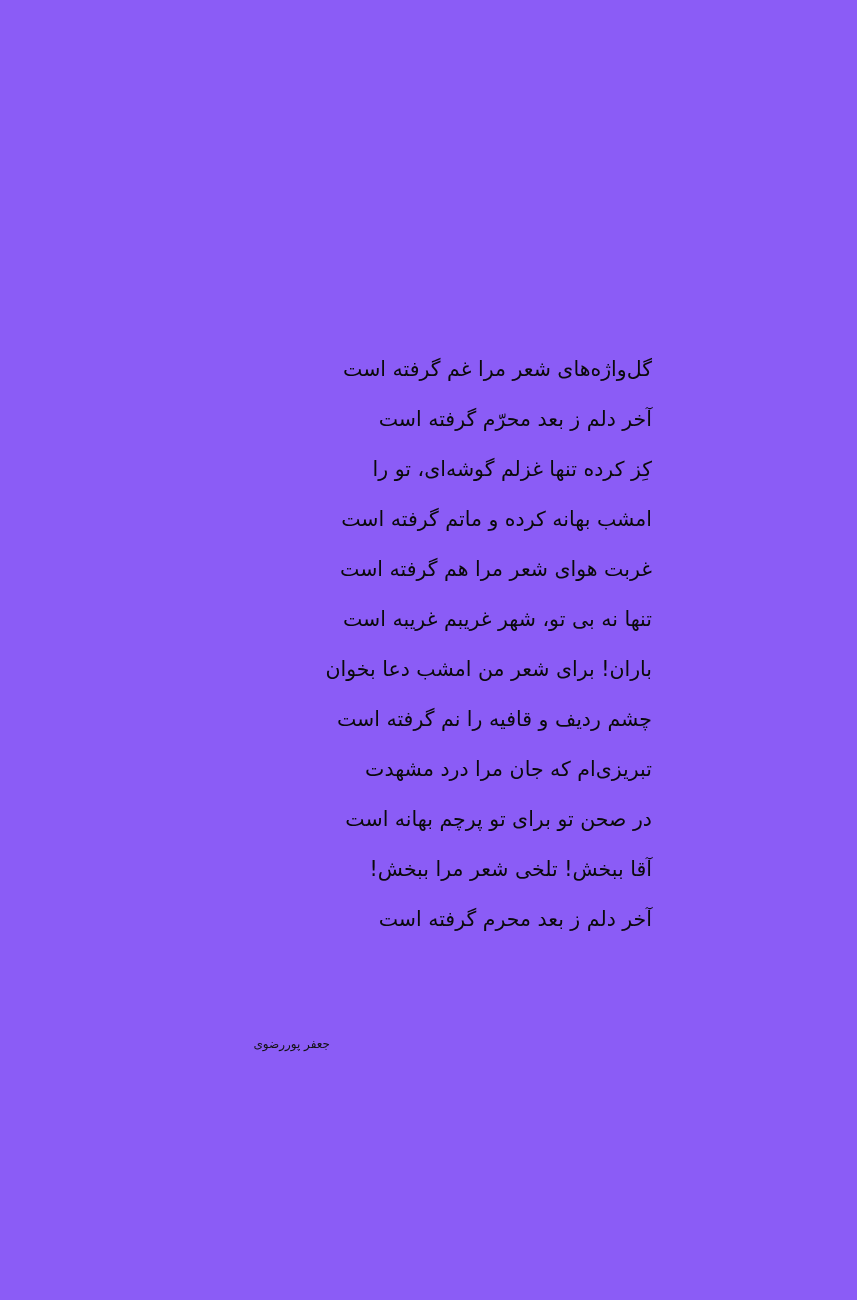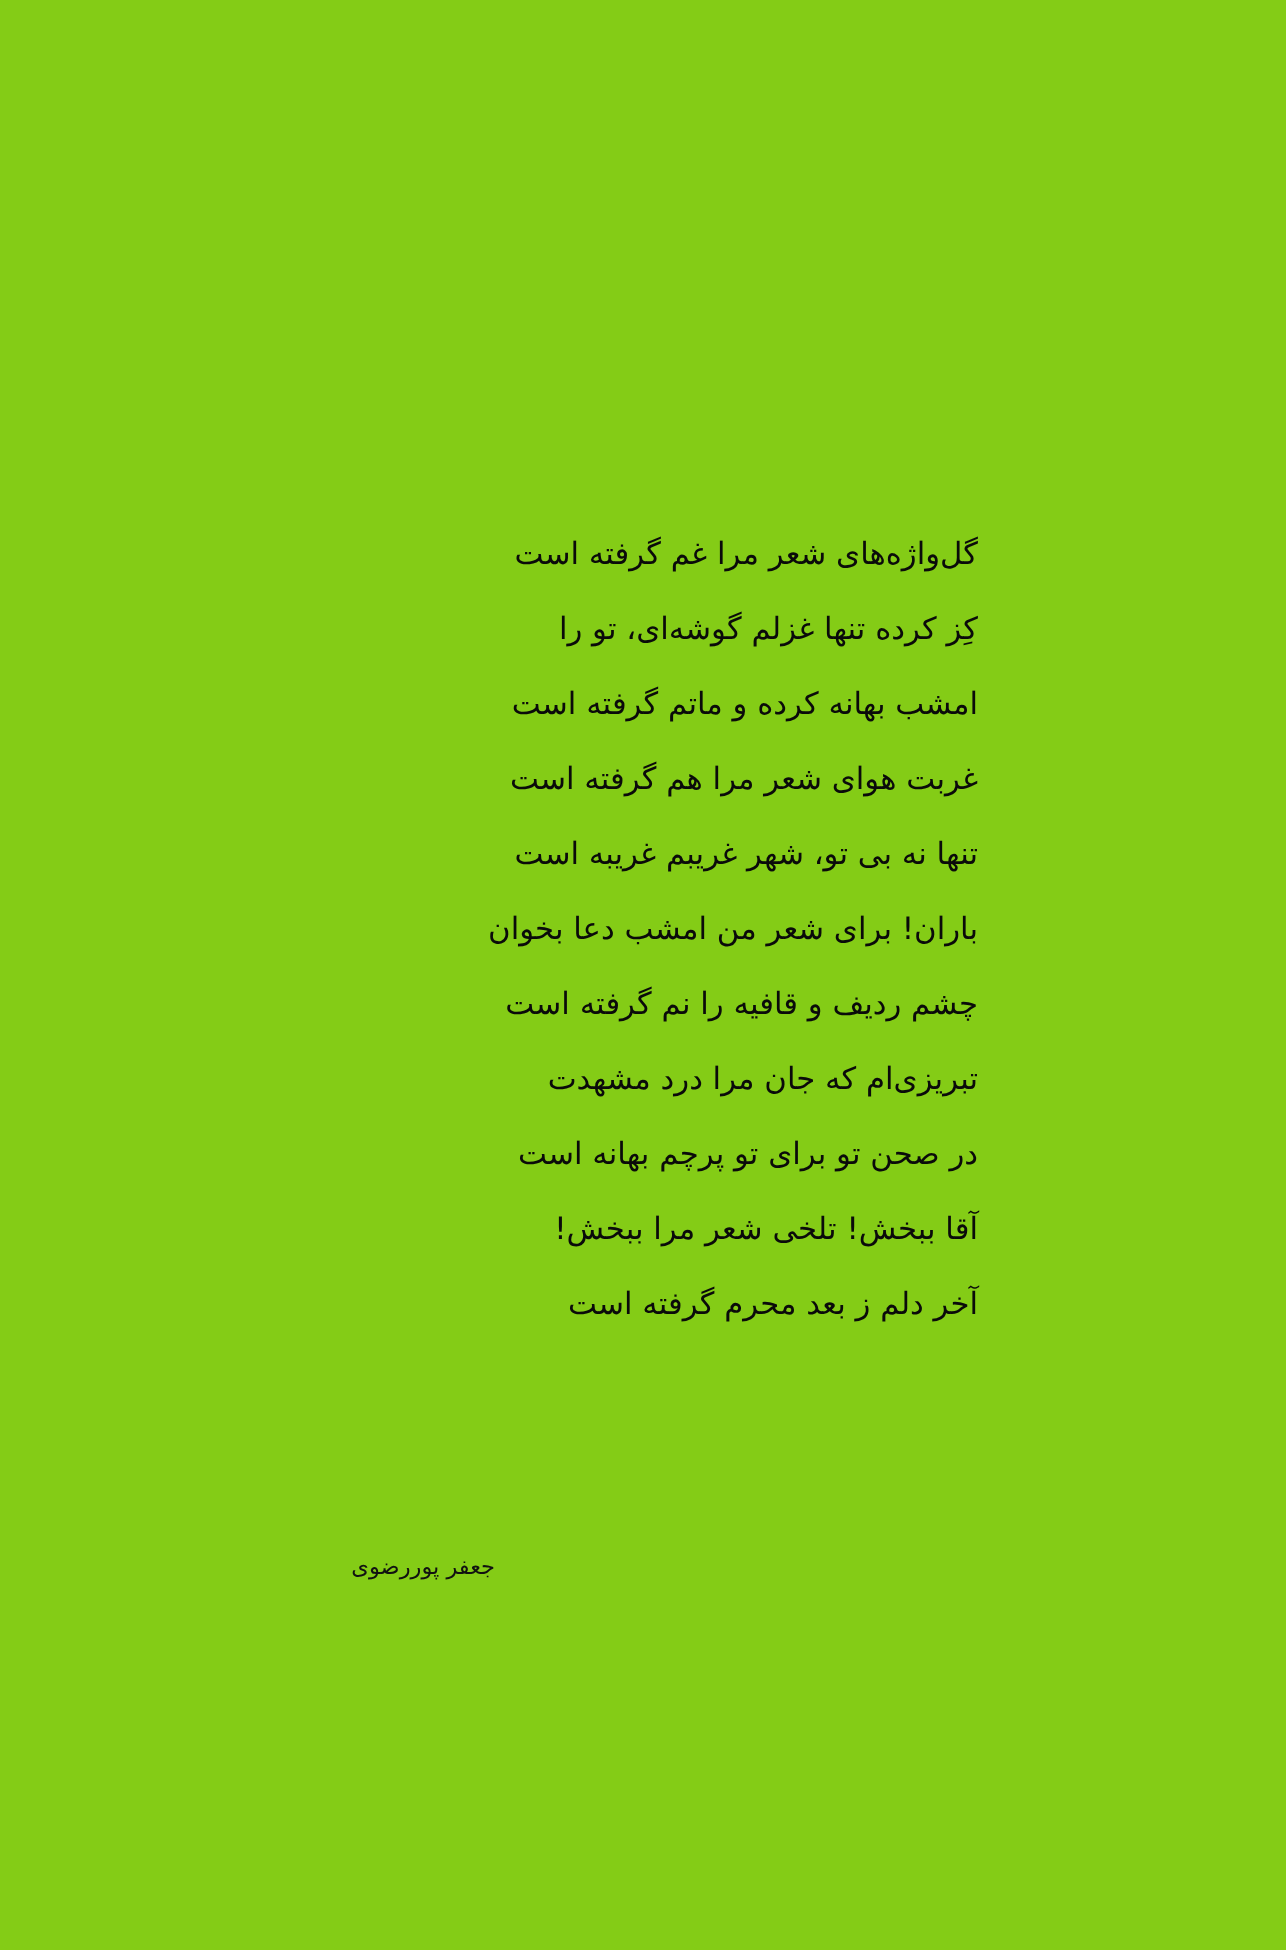--- a/index.html
+++ b/index.html
@@ -12,21 +12,21 @@
     height: 1300px;
     position: relative;
     font-family: "DejaVu Sans", sans-serif;
     color: #0b0b0b;
     overflow: hidden;
   }
 
   .page {
     position: absolute;
     inset: 0;
-    background: #84cc16;
+    background: #8b5cf6;
   }
 
   
   .poem {
     position: absolute;
     top: 344px;
     right: 205px;
     width: 450px;
     text-align: right;
     direction: rtl;
@@ -40,32 +40,33 @@
     font-weight: 400;
     color: #0a0a0a;
   }
 
   .signature {
     position: absolute;
     top: 1032px;
     right: 527px;
     direction: rtl;
     text-align: right;
-    font-size: 15px;
+    font-size: 12px;
     line-height: 24px;
     color: #111111;
   }
 </style>
 </head>
 <body>
 
 <div class="page">
 
   <div class="poem">
     <div class="verse">گل‌واژه‌های شعر مرا غم گرفته است</div>
+    <div class="verse">آخر دلم ز بعد محرّم گرفته است</div>
     <div class="verse">کِز کرده تنها غزلم گوشه‌ای، تو را</div>
     <div class="verse">امشب بهانه کرده و ماتم گرفته است</div>
     <div class="verse">غربت هوای شعر مرا هم گرفته است</div>
     <div class="verse">تنها نه بی تو، شهر غریبم غریبه است</div>
     <div class="verse">باران! برای شعر من امشب دعا بخوان</div>
     <div class="verse">چشم ردیف و قافیه را نم گرفته است</div>
     <div class="verse">تبریزی‌ام که جان مرا درد مشهدت</div>
     <div class="verse">در صحن تو برای تو پرچم بهانه است</div>
     <div class="verse">آقا ببخش! تلخی شعر مرا ببخش!</div>
     <div class="verse">آخر دلم ز بعد محرم گرفته است</div>

